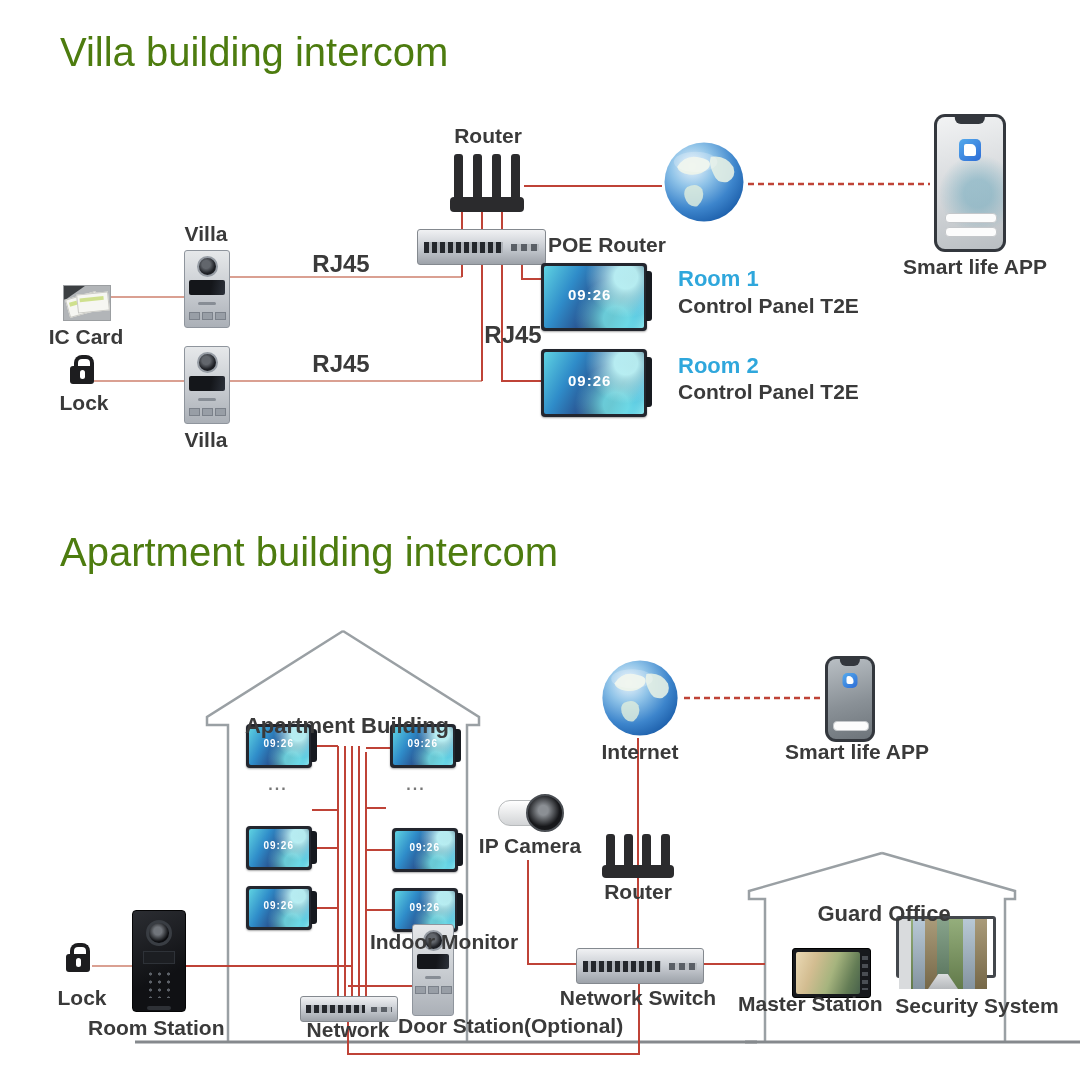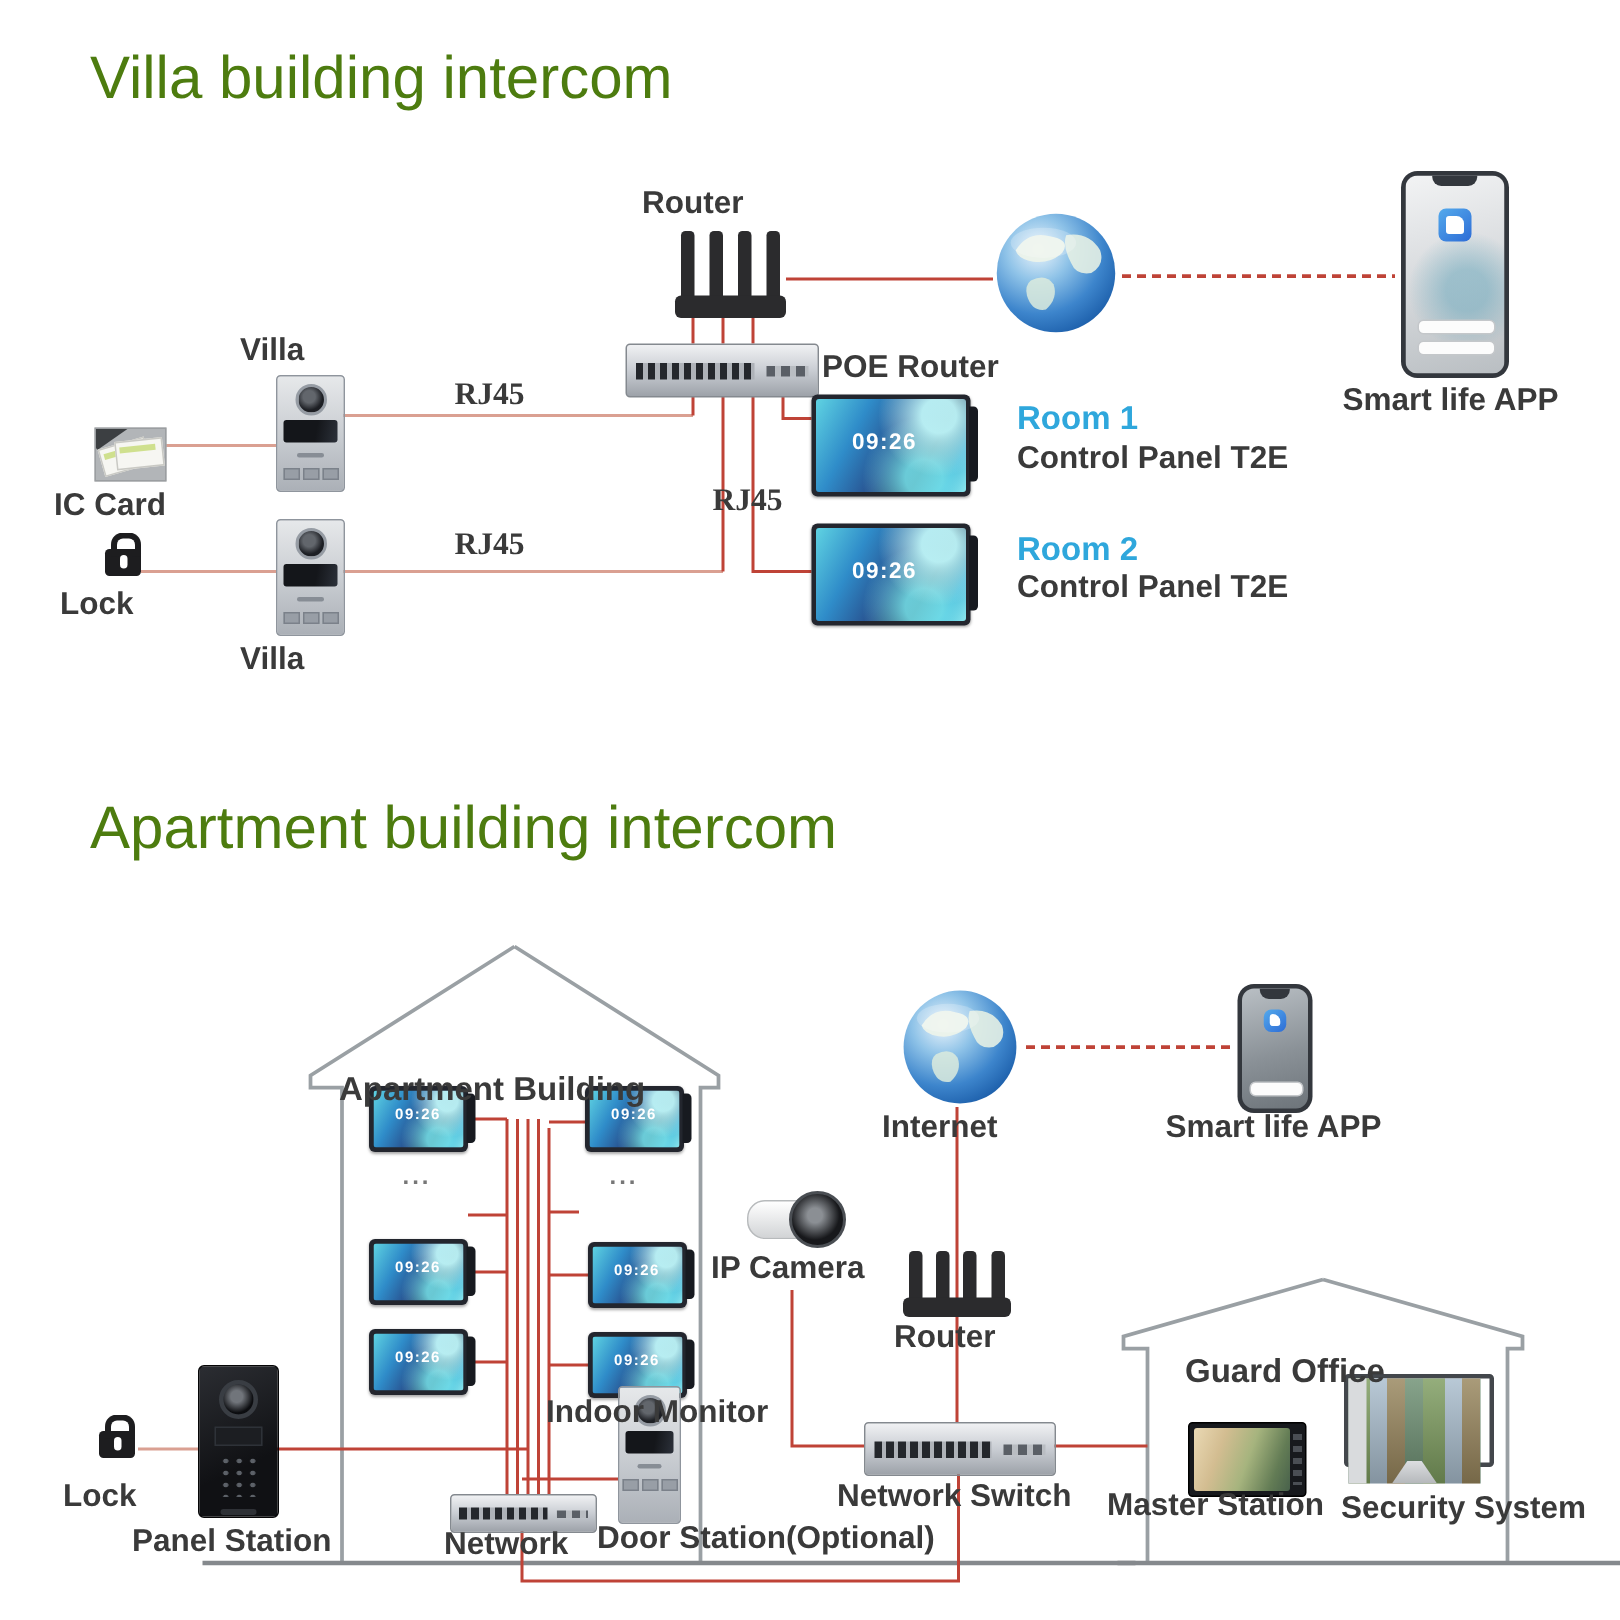--- a/index.html
+++ b/index.html
@@ -1,24 +1,24 @@
 <!DOCTYPE html>
 <html><head>
 <meta charset="utf-8">
 <style>
   html,body{margin:0;padding:0;background:#fff;}
   #canvas{position:relative;width:1080px;height:1080px;background:#fff;overflow:hidden;
           font-family:"Liberation Sans",sans-serif;color:#3a3a3a;}
   #wires{position:absolute;left:0;top:0;z-index:1;}
   .title{position:absolute;z-index:3;font-size:40px;font-weight:400;color:#4d7c0f;white-space:nowrap;}
-  .lbl{position:absolute;z-index:3;font-size:21px;font-weight:600;color:#3a3a3a;text-align:left;white-space:nowrap;}
+  .lbl{position:absolute;z-index:3;font-size:21px;font-weight:600;color:#3a3a3a;text-align:center;white-space:nowrap;}
   .lbl.left{text-align:left;}
   .lbl.bold{font-weight:700;font-size:22px;margin-top:23px;}
   .lbl.blue{color:#2fa7dc;font-weight:700;font-size:22px;}
-  .lbl.rj45{font-size:21px;font-family:Liberation Serif, serif;}
+  .lbl.rj45{font-size:24px;}
   .dots{position:absolute;z-index:3;font-size:16px;font-weight:700;color:#777;letter-spacing:2px;text-align:center;}
 
   
   .dev{position:absolute;z-index:2;}
 
   
   .monitor{background:#23262e;border-radius:4px;padding:3px;box-shadow:0 1px 2px rgba(0,0,0,.35);}
   .monitor::after{content:"";position:absolute;right:-5px;top:12%;width:6px;height:74%;
                   background:#171a20;border-radius:0 3px 3px 0;}
   .monitor .screen{width:100%;height:100%;border-radius:2px;position:relative;overflow:hidden;
@@ -317,21 +317,21 @@
     </div>
 
   <div class="lbl" style="left:364px;top:930px;width:160px;">Indoor Monitor</div>
 
   <div class="dev ds-black" style="left:132px;top:910px;width:52px;height:100px;">
     <div class="cam2"></div>
     <div class="panel"></div>
     <div class="keypad"></div>
     <div class="spk"></div>
   </div>
-  <div class="lbl" style="left:88px;top:1016px;width:132px;">Panel Station</div>
+  <div class="lbl" style="left:88px;top:1016px;width:132px;">Room Station</div>
 
   <div class="dev padlock" style="left:66px;top:954px;"></div>
   <div class="lbl" style="left:42px;top:986px;width:80px;">Lock</div>
 
   <div class="dev switch" style="left:300px;top:996px;width:96px;height:24px;">
     <span class="ports"></span>
   </div>
   <div class="lbl" style="left:296px;top:1018px;width:104px;">Network</div>
 
   <div class="dev ds-villa" style="left:412px;top:924px;width:40px;height:90px;">

